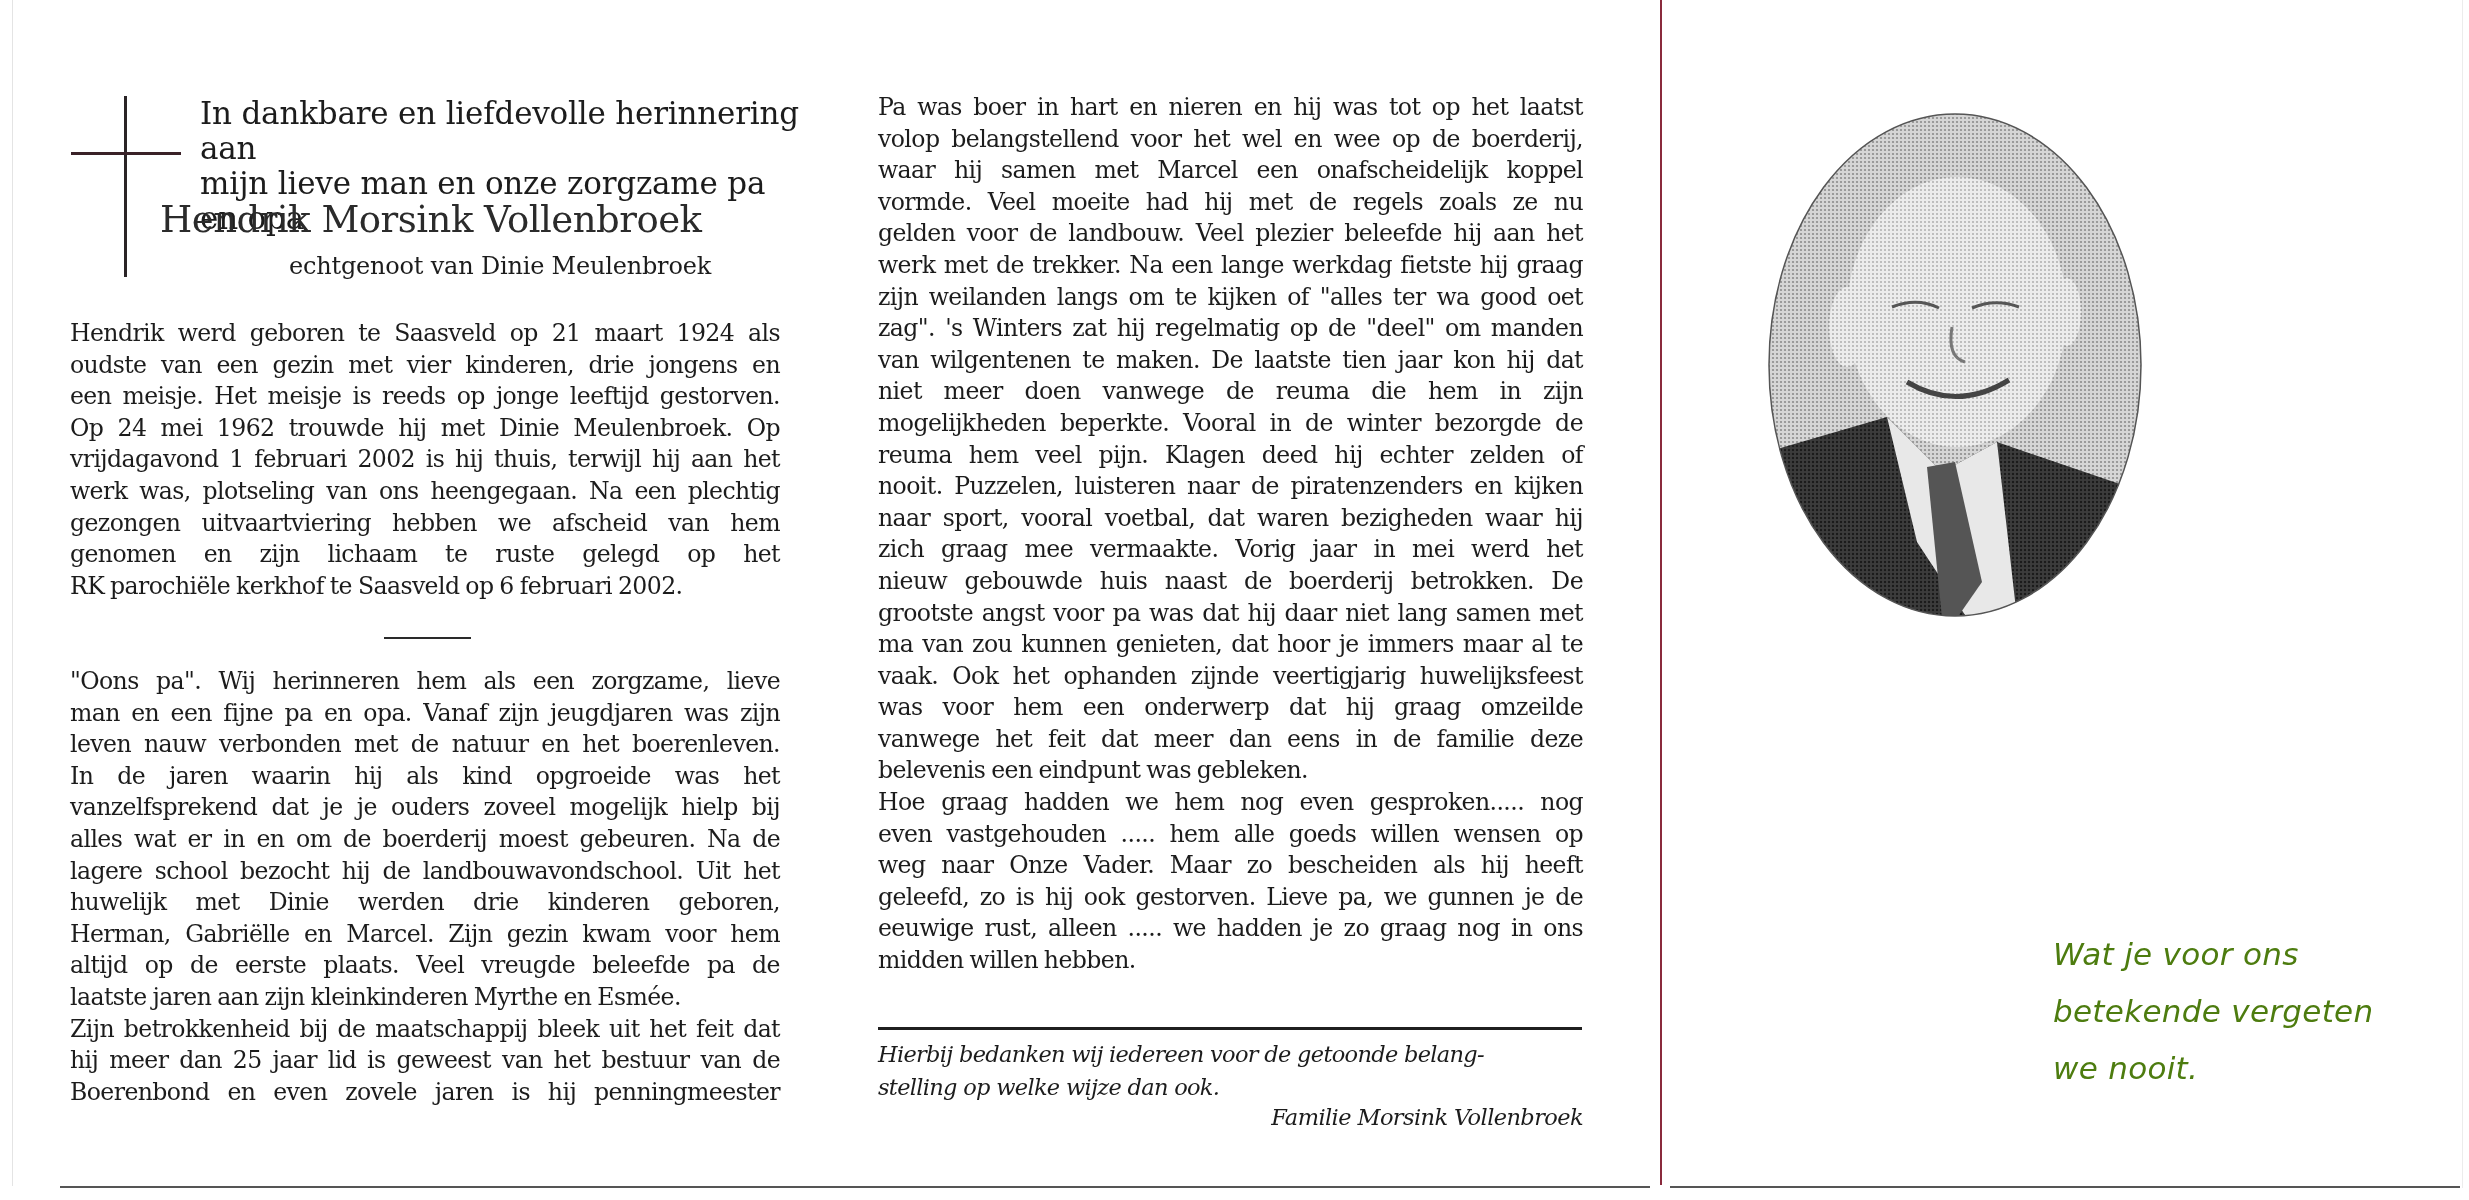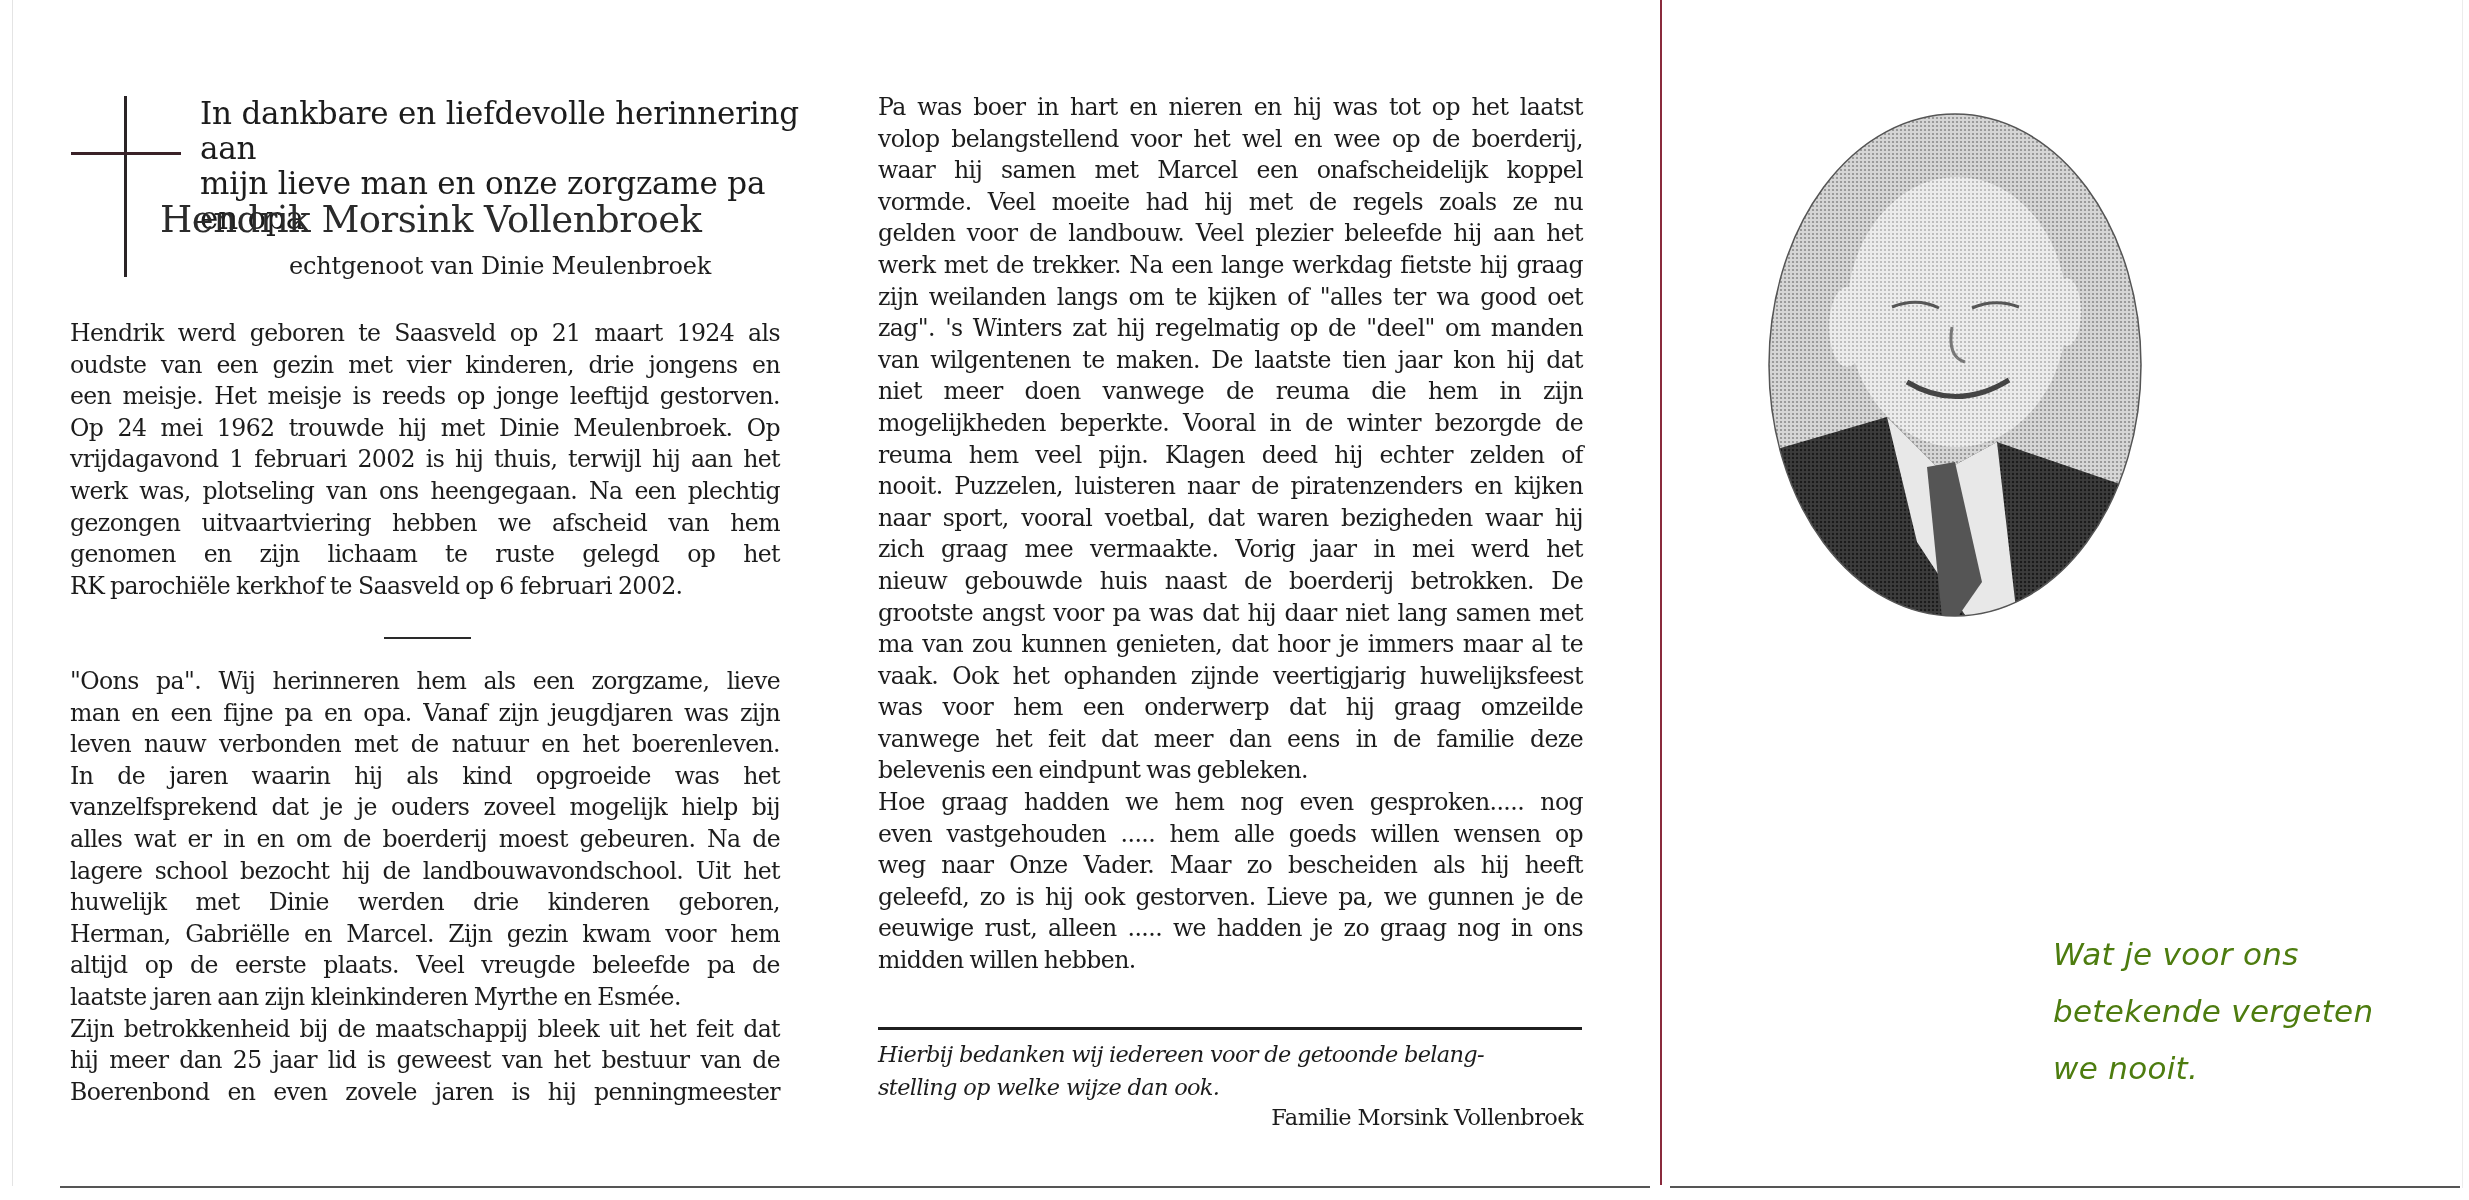--- a/index.html
+++ b/index.html
@@ -27,21 +27,21 @@
   .left-col { left: 70px; width: 710px; }
   .mid-col { left: 878px; width: 705px; }
   .para1 { top: 318px; }
   .para2 { top: 666px; }
   .para3 { top: 92px; }
   .sep-short { left: 384px; top: 637px; width: 87px; height: 2px; background: #2a2a2a; }
   .rule { left: 878px; top: 1027px; width: 704px; height: 3px; background: #1f1f1f; }
   .thanks { left: 878px; top: 1038px; width: 705px; font-style: italic;
     font-size: 22.5px; line-height: 33px; letter-spacing: -0.7px; }
   .thanks .line { display: block; white-space: nowrap; }
-  .signature { left: 878px; top: 1101px; width: 705px; text-align: right; 
+  .signature { left: 878px; top: 1101px; width: 705px; text-align: right; font-style: italic;
     font-size: 22.5px; line-height: 33px; letter-spacing: -0.6px; }
   
   .fold { left: 1660px; top: 0; width: 2px; height: 1185px; background: #8a2a3c; }
   
   .photo { left: 1767px; top: 112px; width: 376px; height: 506px; }
   .quote { left: 2053px; top: 926px; width: 400px; font-style: italic;
     font-size: 31px; line-height: 57px; font-family: "DejaVu Sans", sans-serif; color: #4d7c0f; letter-spacing: 0.3px; }
   .quote .line { display: block; white-space: nowrap; }
   
   .edge-bottom { top: 1186px; height: 2px; background: #555; }

